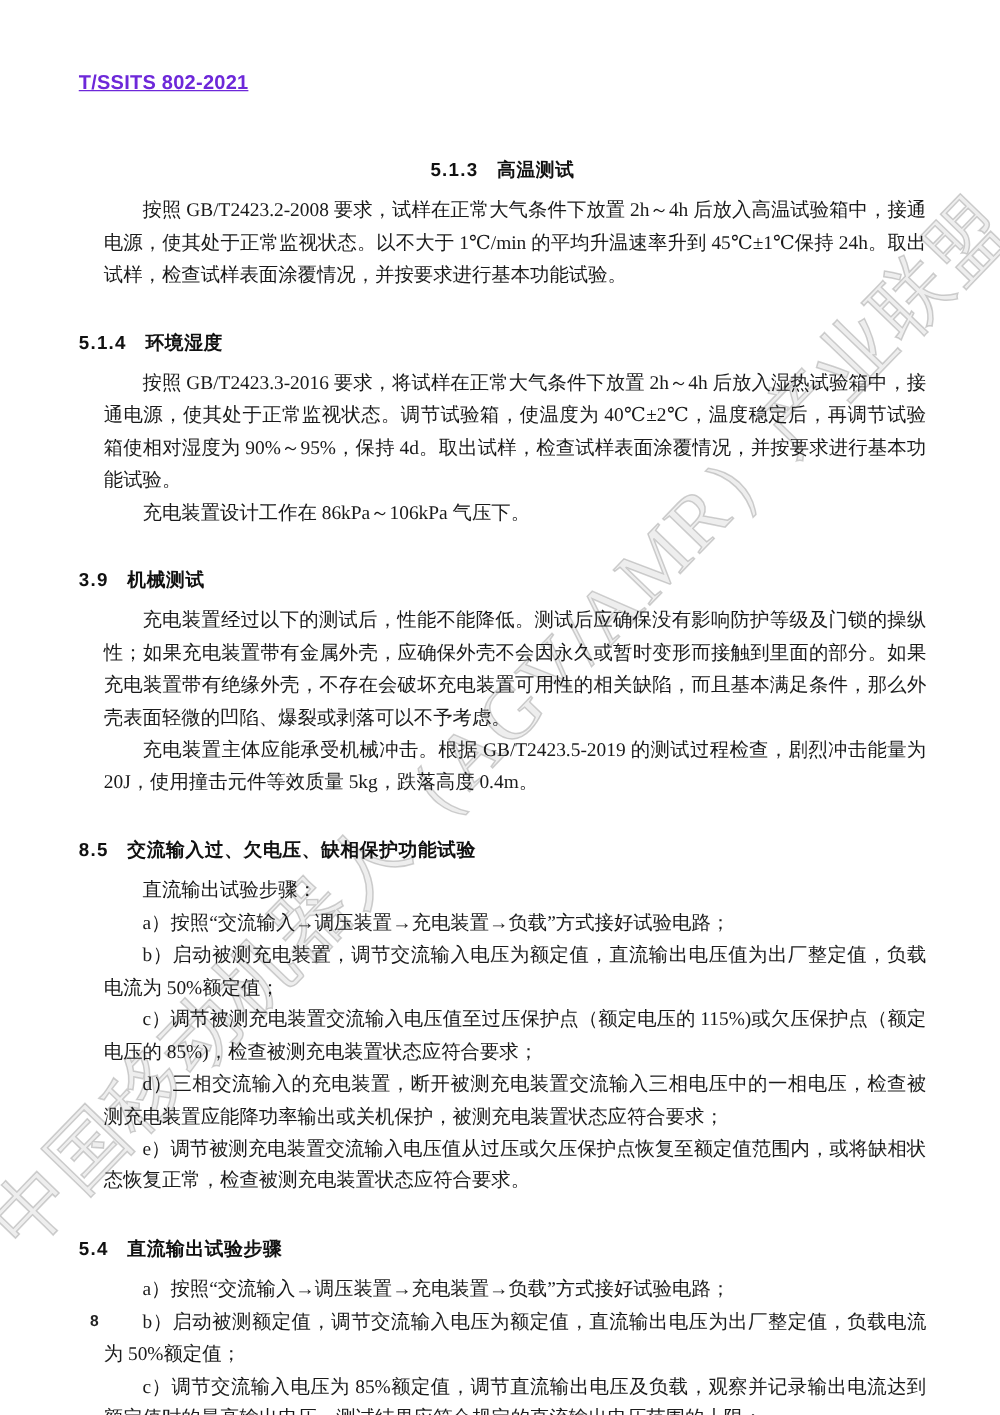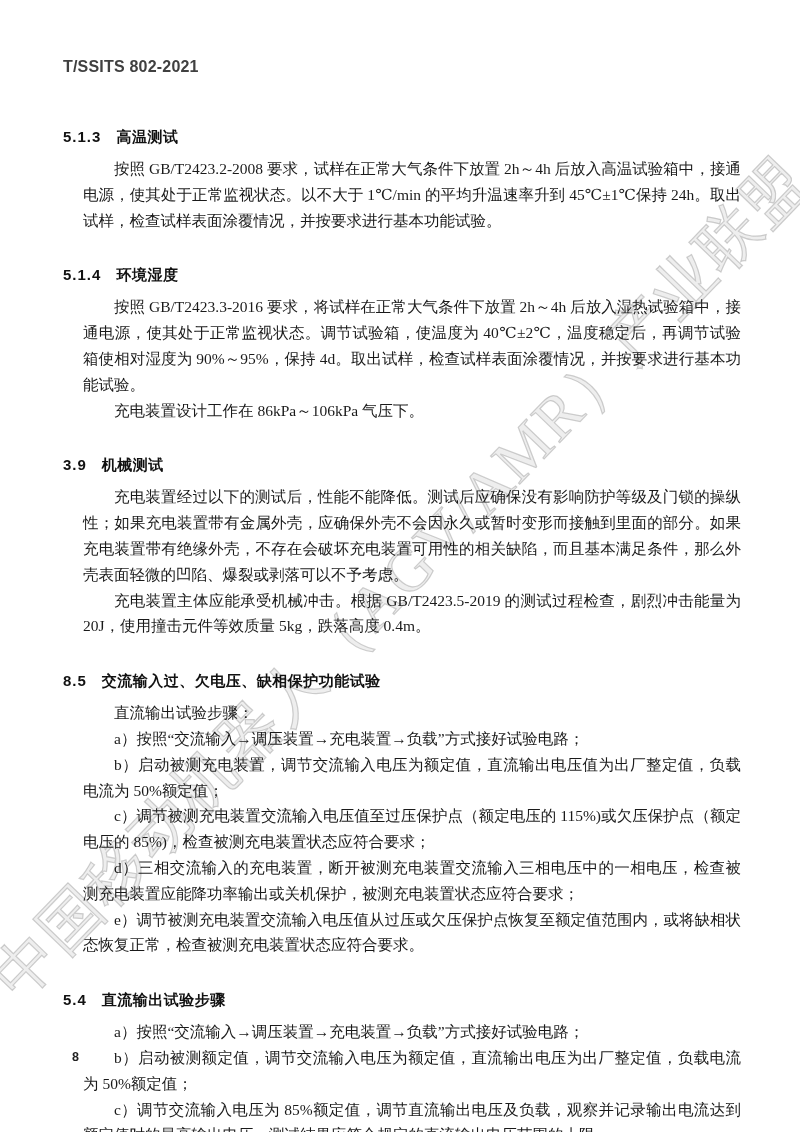--- a/index.html
+++ b/index.html
@@ -17,21 +17,22 @@
     background: #ffffff;
     overflow: hidden;
   }
   .doc-header {
     position: absolute;
     left: 63px; top: 58px;
     font-family: "Liberation Sans", "DejaVu Sans", sans-serif;
     font-weight: bold;
     font-size: 16px;
     letter-spacing: 0.2px;
-    color: #404040;
+    color: #6d28d9;
+    text-decoration: underline;
   }
   .watermark {
     position: absolute;
     left: 400px; top: 578px;
     width: 0; height: 0;
     z-index: 1;
     pointer-events: none;
   }
   .watermark-inner {
     position: absolute;
@@ -53,21 +54,21 @@
   }
   .h {
     font-family: "Liberation Sans", "DejaVu Sans", sans-serif;
     font-weight: bold;
     font-size: 15px;
     line-height: 21px;
     color: #111111;
     margin-top: 31px;
     margin-bottom: 9px;
   }
-  .h:first-child { margin-top: 6px; }
+  .h:first-child { margin-top: 6px; text-align: center; }
   .hnum { margin-right: 15px; letter-spacing: 1px; }
   .htitle { letter-spacing: 0.5px; }
   .p {
     font-size: 15.5px;
     line-height: 25.8px;
     text-indent: 2em;
     text-align: justify;
     color: #1a1a1a;
     margin-left: 20px;
   }

